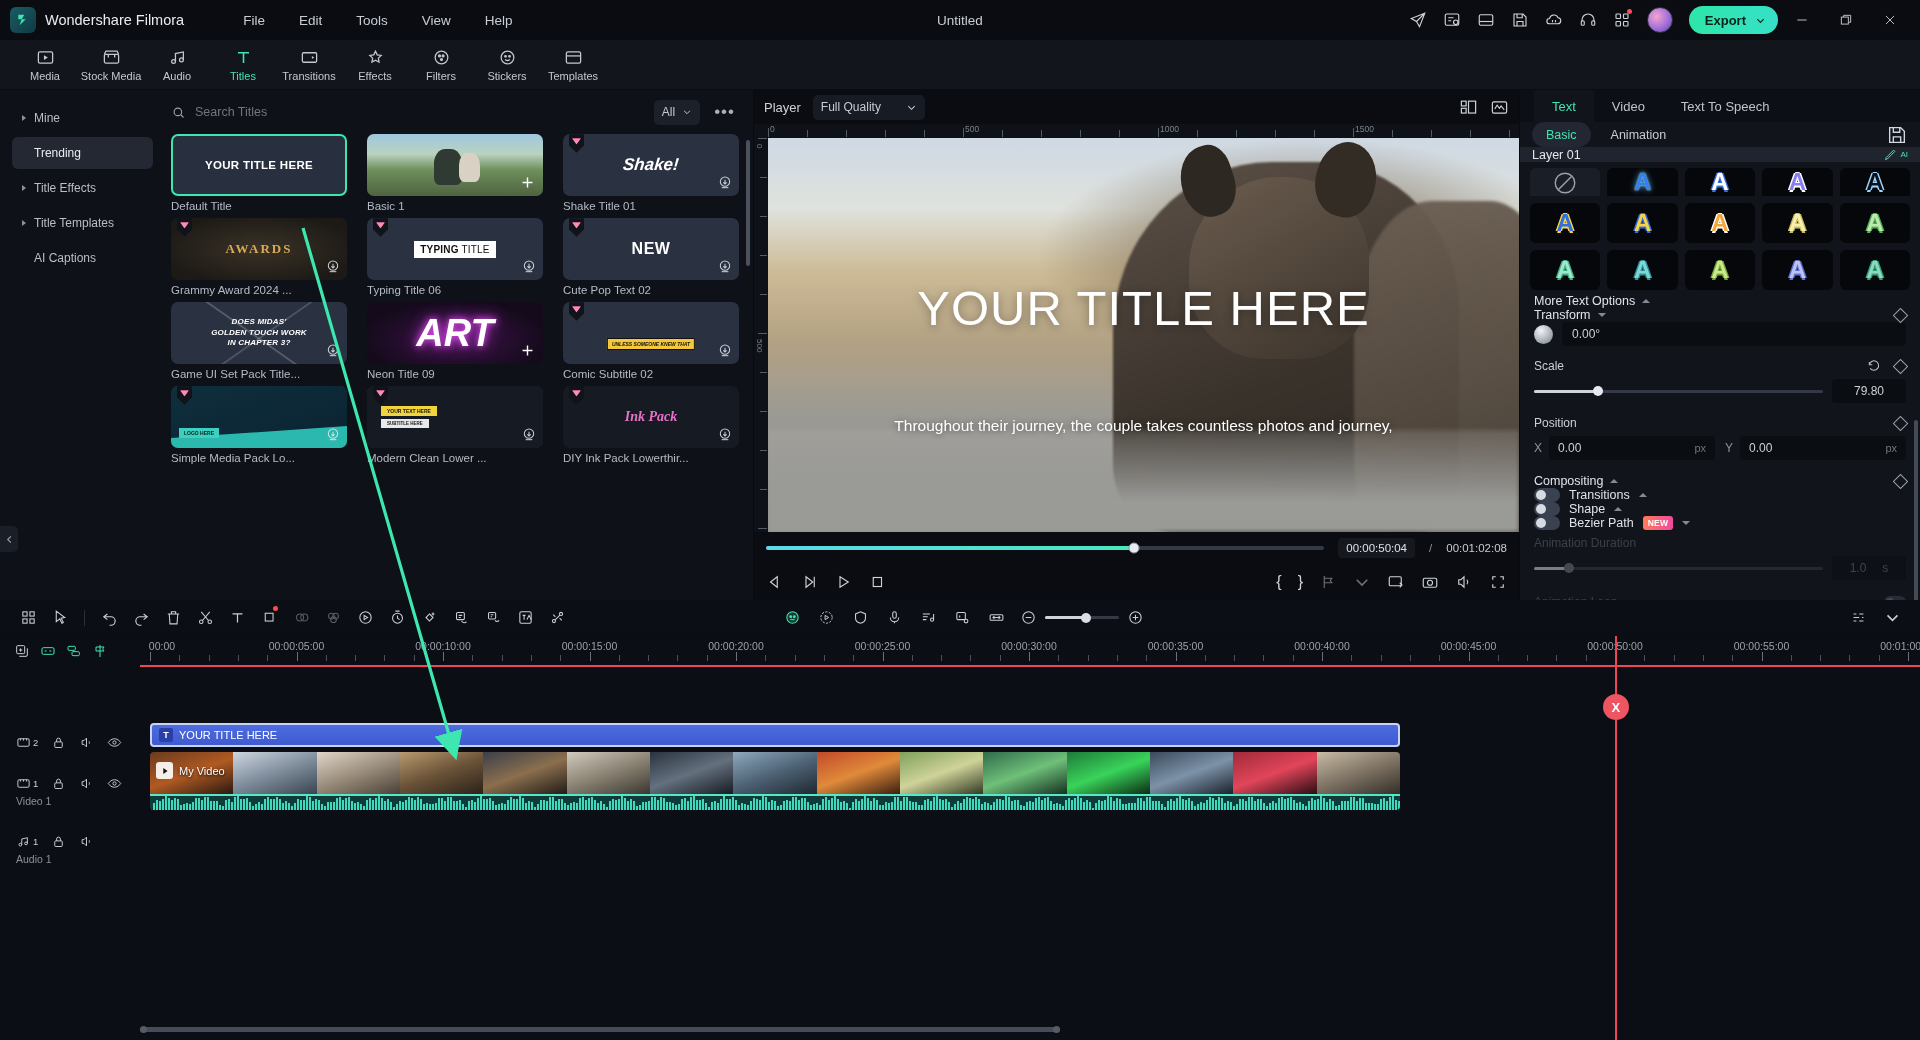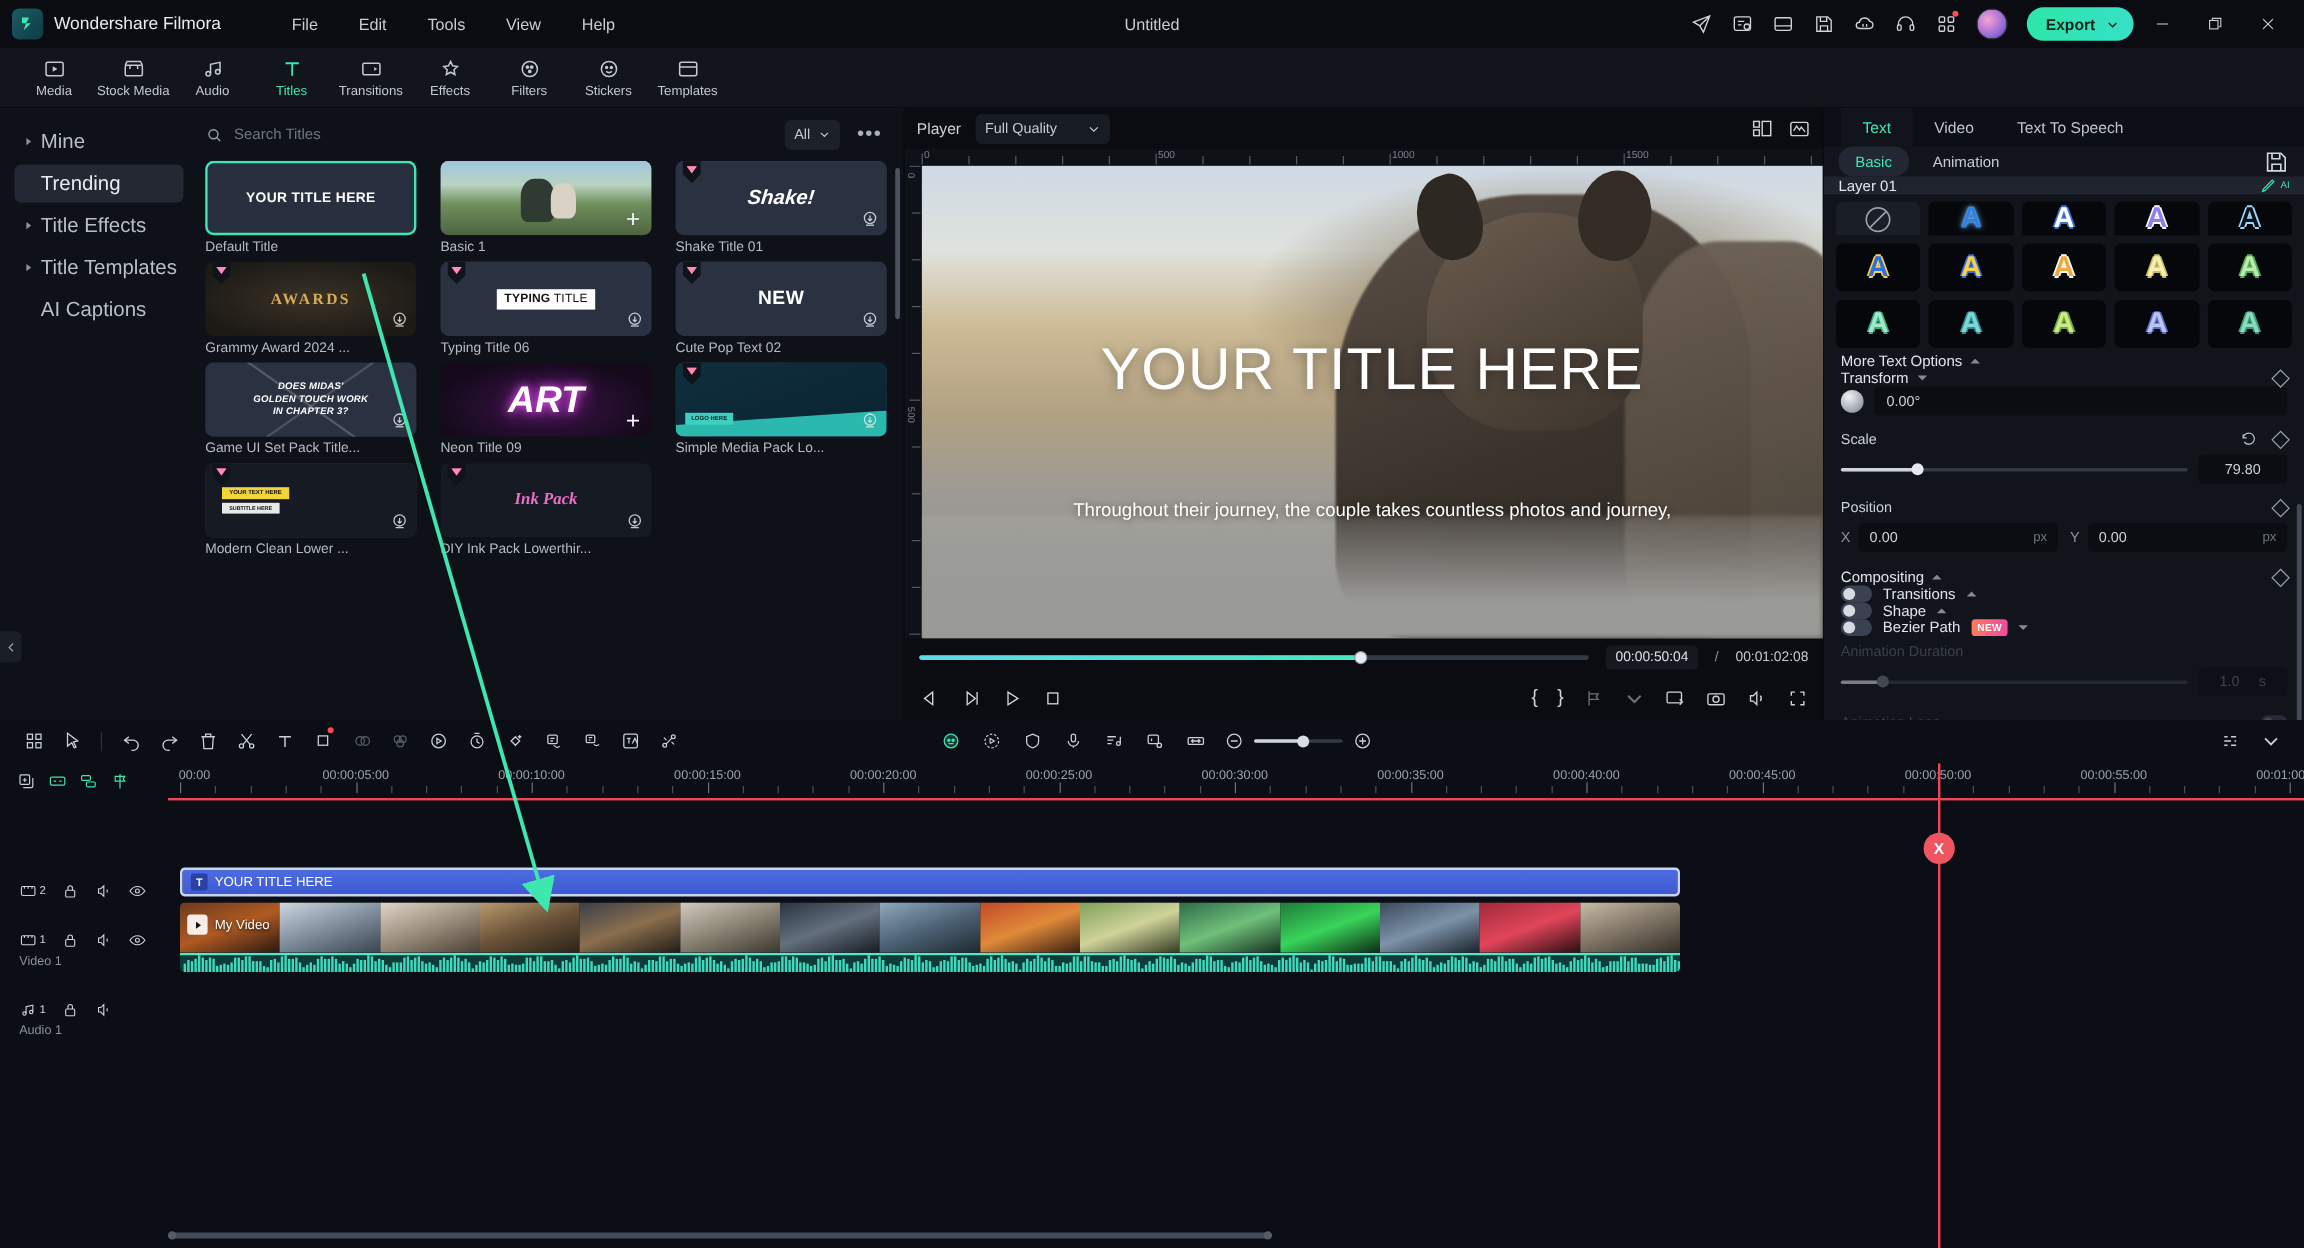--- a/index.html
+++ b/index.html
@@ -36,21 +36,21 @@
   .rib svg { width: 19px; height: 19px; }
   .rib span { font-size: 11px; white-space: nowrap; }
 
   
   .body { flex: 1; display: flex; min-height: 0; }
 
   
   .leftpanel { width: 754px; background: #0e1118; display: flex; flex-direction: column; border-right: 1px solid #080a0e; position: relative; }
   .lp-inner { display: flex; flex: 1; min-height: 0; }
   .cats { width: 163px; padding: 12px 10px 0 12px; display: flex; flex-direction: column; gap: 3px; }
-  .cat { height: 32px; border-radius: 6px; display: flex; align-items: center; padding-left: 10px; font-size: 17px; color: #b9bfc9; gap: 6px; }
+  .cat { height: 32px; border-radius: 6px; display: flex; align-items: center; padding-left: 10px; font-size: 12px; color: #b9bfc9; gap: 6px; }
   .cat.active { background: #232832; color: #e9ecf1; }
   .cat .tri { width: 0; height: 0; border-left: 4px solid #8b929d; border-top: 3.5px solid transparent; border-bottom: 3.5px solid transparent; }
   .cat .tri.hidden { visibility: hidden; }
   .cat-label { padding-left: 2px; }
 
   .content { flex: 1; display: flex; flex-direction: column; min-width: 0; }
   .searchrow { height: 44px; display: flex; align-items: center; padding: 0 14px 0 8px; gap: 10px; }
   .searchbox { flex: 1; display: flex; align-items: center; gap: 9px; height: 28px; }
   .searchbox svg { width: 15px; height: 15px; color: #9aa1ac; flex: none; }
   .searchbox input { background: transparent; border: none; outline: none; color: #cdd2db; font-size: 12.5px; width: 100%; font-family: "Liberation Sans", sans-serif; }
@@ -69,21 +69,21 @@
   .plusb { position: absolute; right: 7px; bottom: 5px; width: 17px; height: 17px; color: #fff; }
   .t-default { color: #fff; font-size: 11.5px; font-weight: bold; letter-spacing: .3px; }
   .t-shake { color: #fff; font-style: italic; font-weight: bold; font-size: 17px; transform: skewX(-6deg); }
   .t-new { color: #fff; font-weight: bold; font-size: 16px; letter-spacing: .5px; }
   .t-typing { background: #fff; color: #111; font-size: 10px; font-weight: bold; padding: 3px 6px; letter-spacing: .2px; }
   .t-typing .lt { font-weight: normal; }
   .t-awards { width: 100%; height: 100%; background: radial-gradient(ellipse at center, #3a3226 0%, #1d1a16 80%); display: flex; align-items: center; justify-content: center; }
   .t-awards .w { color: #d9ab56; font-size: 13px; font-weight: bold; letter-spacing: 2px; font-family: "Liberation Serif", serif; }
   .t-midas { color: #fff; font-size: 8px; font-weight: bold; font-style: italic; text-align: center; line-height: 1.35; letter-spacing: .2px; }
   .t-art { width: 100%; height: 100%; background: radial-gradient(ellipse at 50% 60%, #3c1347 0%, #140a1b 75%); display: flex; align-items: center; justify-content: center; }
-  .t-art span { color: #fff; font-size: 31px; font-weight: bold; font-style: italic; text-shadow: 0 0 7px #e84ff0, 0 0 16px #c43ae0; }
+  .t-art span { color: #fff; font-size: 38px; font-weight: bold; font-style: italic; text-shadow: 0 0 7px #e84ff0, 0 0 16px #c43ae0; }
   .t-comic { position: absolute; left: 50%; transform: translateX(-50%); bottom: 14px; background: #f4c83a; border: 1px solid #111; color: #111; font-size: 5px; font-weight: bold; font-style: italic; padding: 2px 4px; white-space: nowrap; }
   .t-simple { width: 100%; height: 100%; background: linear-gradient(160deg,#0f2f3d,#0a2230); position: relative; }
   .t-simple .bar { position: absolute; left: 8px; bottom: 10px; background: #3ecfc0; color: #07231c; font-size: 5px; font-weight: bold; padding: 2px 5px; }
   .t-simple .sw { position: absolute; left: 0; bottom: 0; width: 100%; height: 22px; background: #2fc9bb; clip-path: polygon(0 55%, 100% 0, 100% 100%, 0 100%); opacity: .9; }
   .t-lower { width: 100%; height: 100%; background: #161a22; position: relative; }
   .t-lower .yb { position: absolute; left: 14px; top: 20px; background: #f1d43c; color: #111; font-size: 5px; font-weight: bold; padding: 2px 6px; }
   .t-lower .wb { position: absolute; left: 14px; top: 33px; background: #e8e8e8; color: #111; font-size: 4.5px; font-weight: bold; padding: 2px 6px; }
   .t-ink { width: 100%; height: 100%; background: #161a22; display: flex; align-items: center; justify-content: center; }
   .t-ink span { color: #e871c8; font-size: 14px; font-style: italic; font-weight: bold; font-family: "Liberation Serif", serif; }
   .ph-img { width: 100%; height: 100%; }
@@ -557,20 +557,36 @@
                   <div class="t-art">
                     <span>ART</span>
                   </div>
                   <svg class="plusb" viewBox="0 0 24 24" fill="none" stroke="#fff" stroke-width="2">
                       <path d="M12 5v14M5 12h14"></path>
                     </svg>
                 </div>
                 <div class="cell-label">Neon Title 09</div>
               </div>
 
+              <div class="cell">
+                <div class="thumb">
+                  <div class="t-comic">UNLESS SOMEONE KNEW THAT</div>
+                  <svg class="gem" viewBox="0 0 18 22">
+                      <path d="M0 0h18v13L9 22 0 13z" fill="#10131a"></path>
+                      <path d="M4 5h10l-5 7z" fill="#ff5f9e"></path>
+                      <path d="M4 5l5 7 5-7z" fill="#ff8ab8"></path>
+                    </svg>
+                  <svg class="dl" viewBox="0 0 24 24" fill="none" stroke="#e6eaf0" stroke-width="1.6">
+                      <circle cx="12" cy="10" r="7"></circle>
+                      <path d="M12 7v6M9.5 11l2.5 2.5L14.5 11"></path>
+                      <path d="M7 19h10"></path>
+                    </svg>
+                </div>
+                <div class="cell-label">Comic Subtitle 02</div>
+              </div>
 
               <div class="cell">
                 <div class="thumb">
                   <div class="t-simple">
                     <div class="sw"></div>
                     <div class="bar">LOGO HERE</div>
                   </div>
                   <svg class="gem" viewBox="0 0 18 22">
                       <path d="M0 0h18v13L9 22 0 13z" fill="#10131a"></path>
                       <path d="M4 5h10l-5 7z" fill="#ff5f9e"></path>

